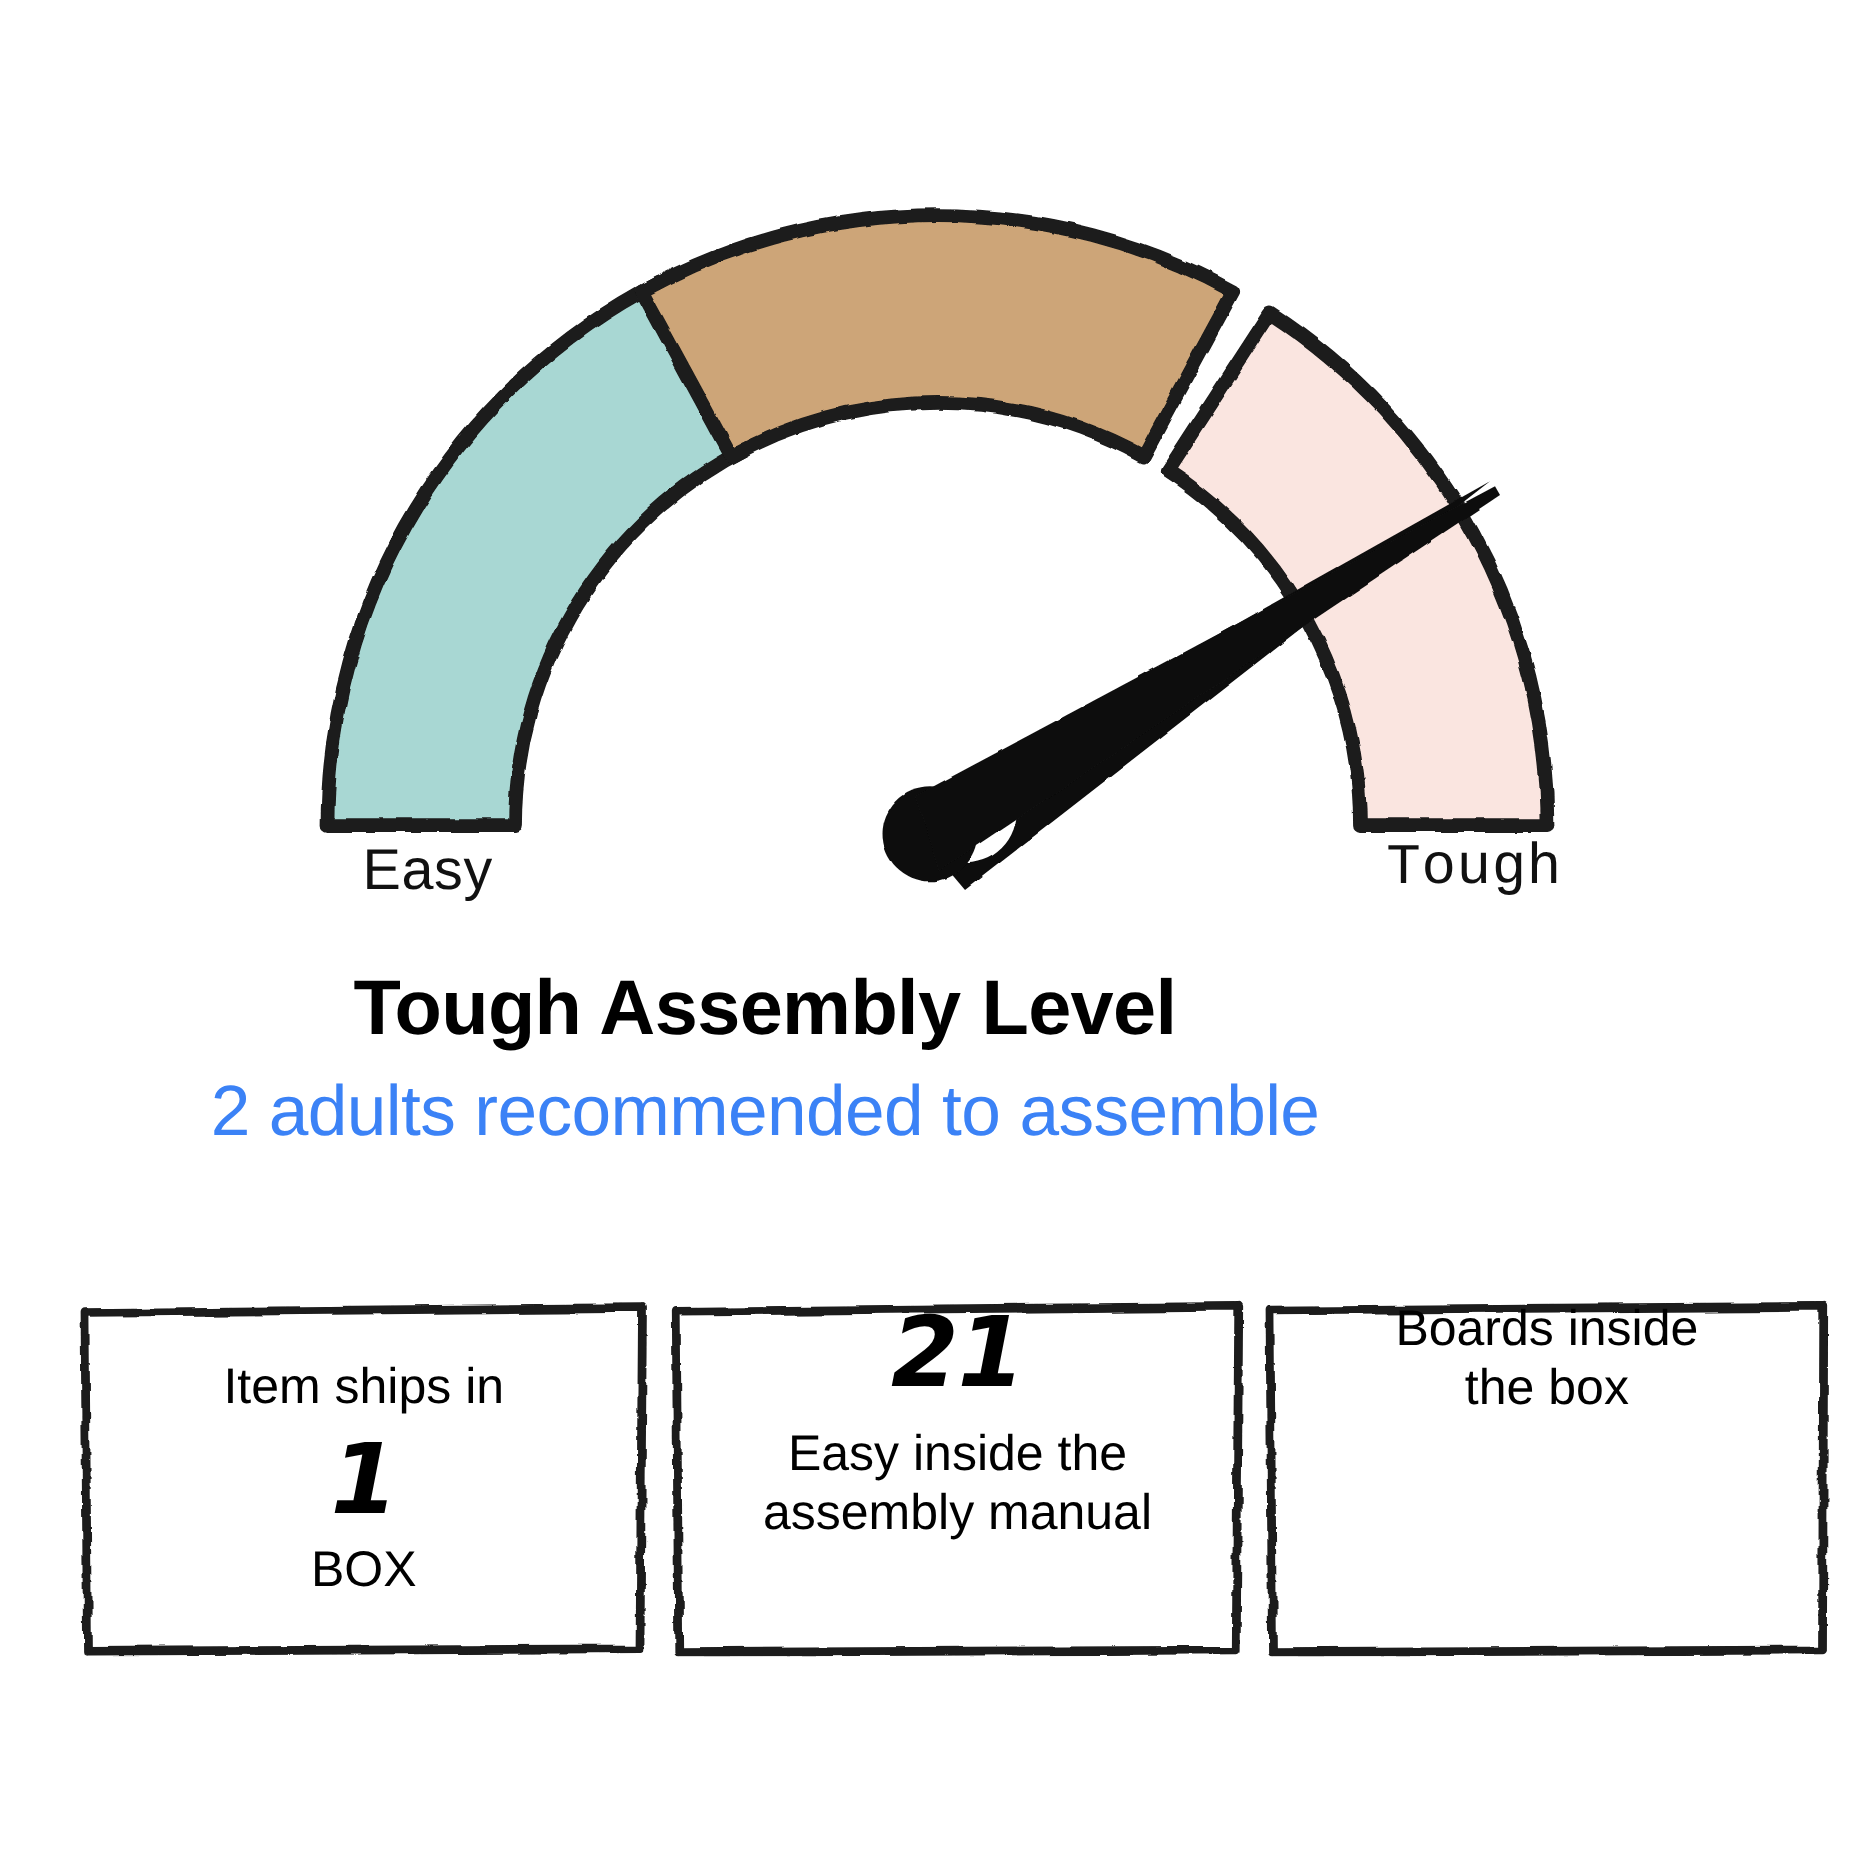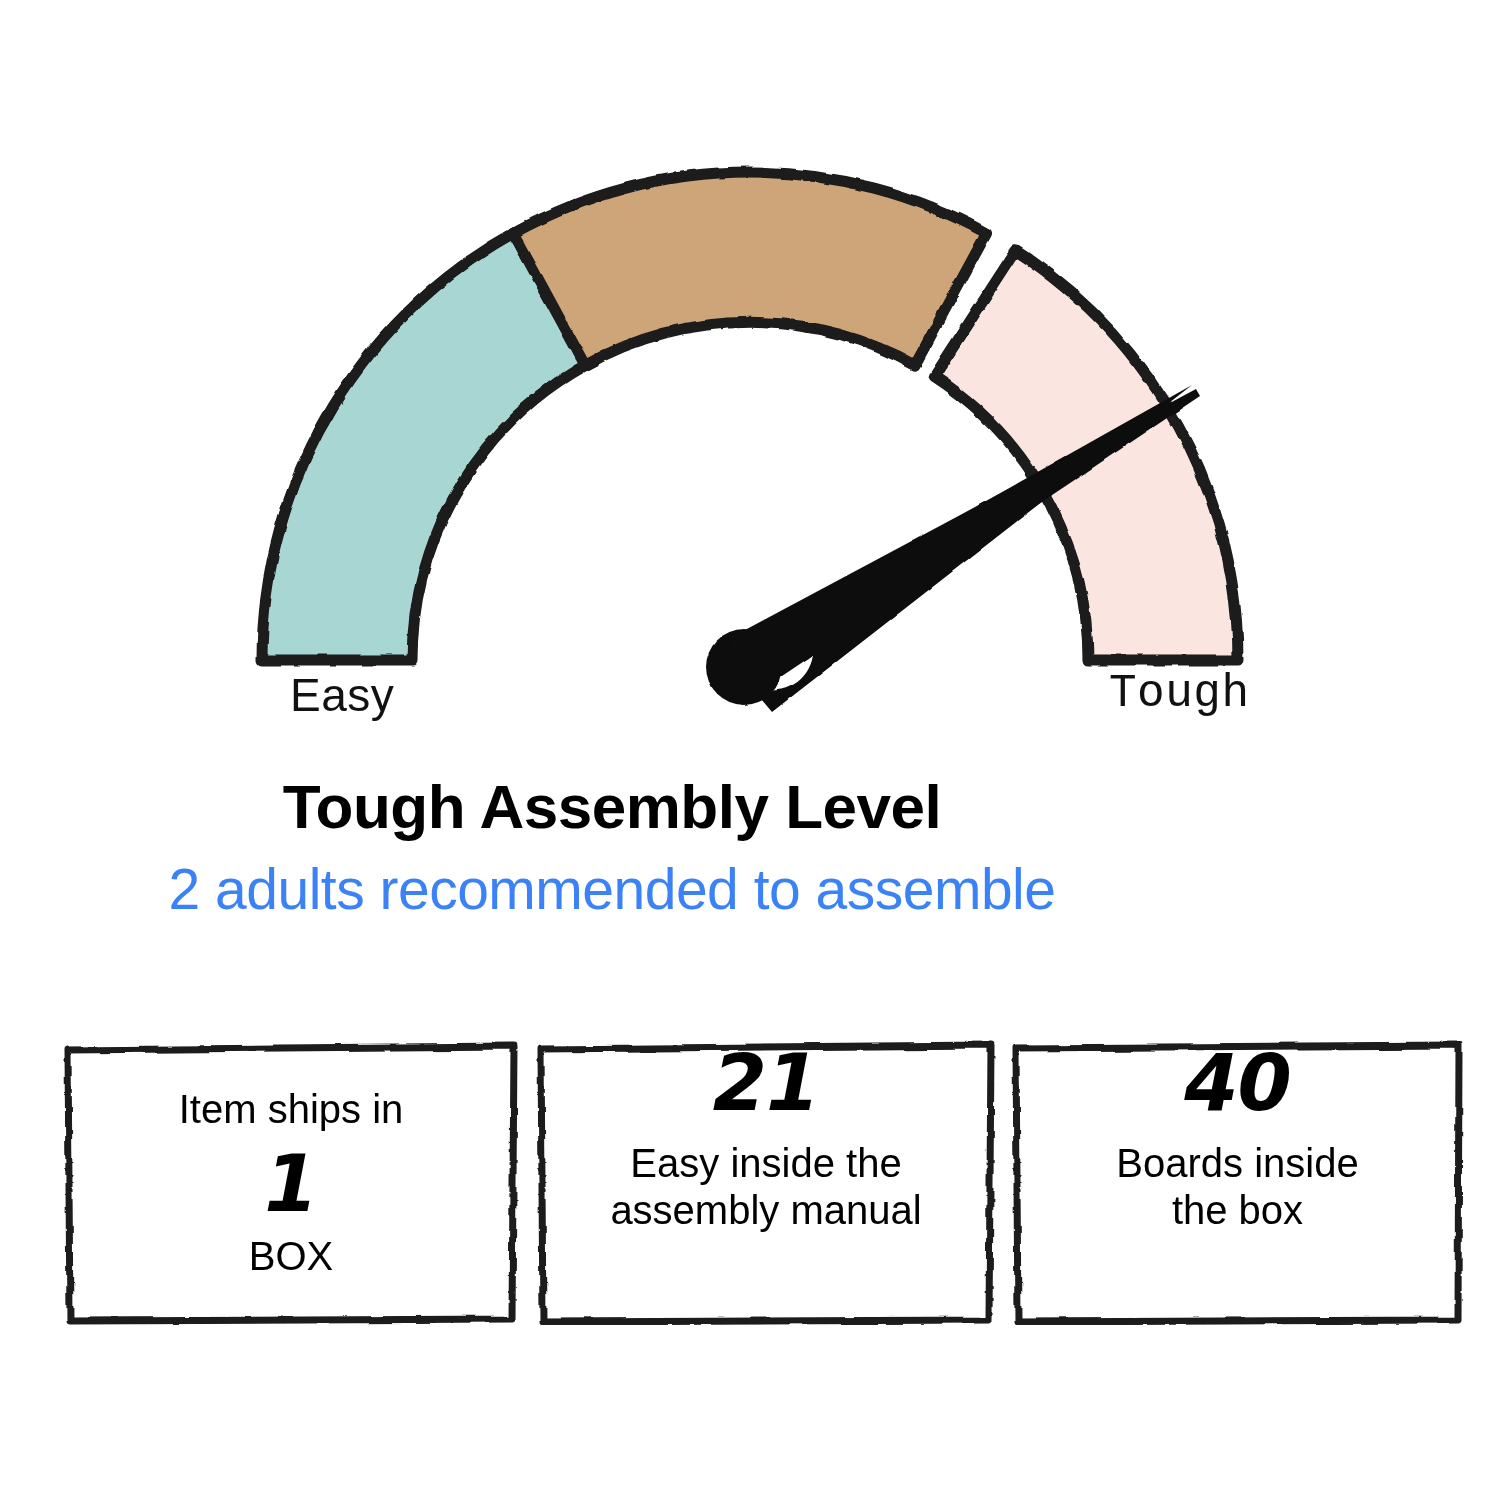--- a/index.html
+++ b/index.html
@@ -251,21 +251,20 @@
         <div class="box-line">Easy inside the</div>
         <div class="box-line">assembly manual</div>
       </div>
     </div>
 
     <div class="info-box b3">
       <svg class="box-frame" viewBox="0 0 455 285" preserveAspectRatio="none">
         <path d="M 6 8 L 449 5 L 448 280 L 8 282 Z" fill="#ffffff" stroke="#1a1a1a" stroke-width="7" stroke-linejoin="round" filter="url(#roughbox)"></path>
       </svg>
       <div class="box-content">
-        <div class="box-number">40</div>
         <div class="box-line">Boards inside</div>
         <div class="box-line">the box</div>
       </div>
     </div>
 
   </div>
 
 </div>
 
 </body></html>

